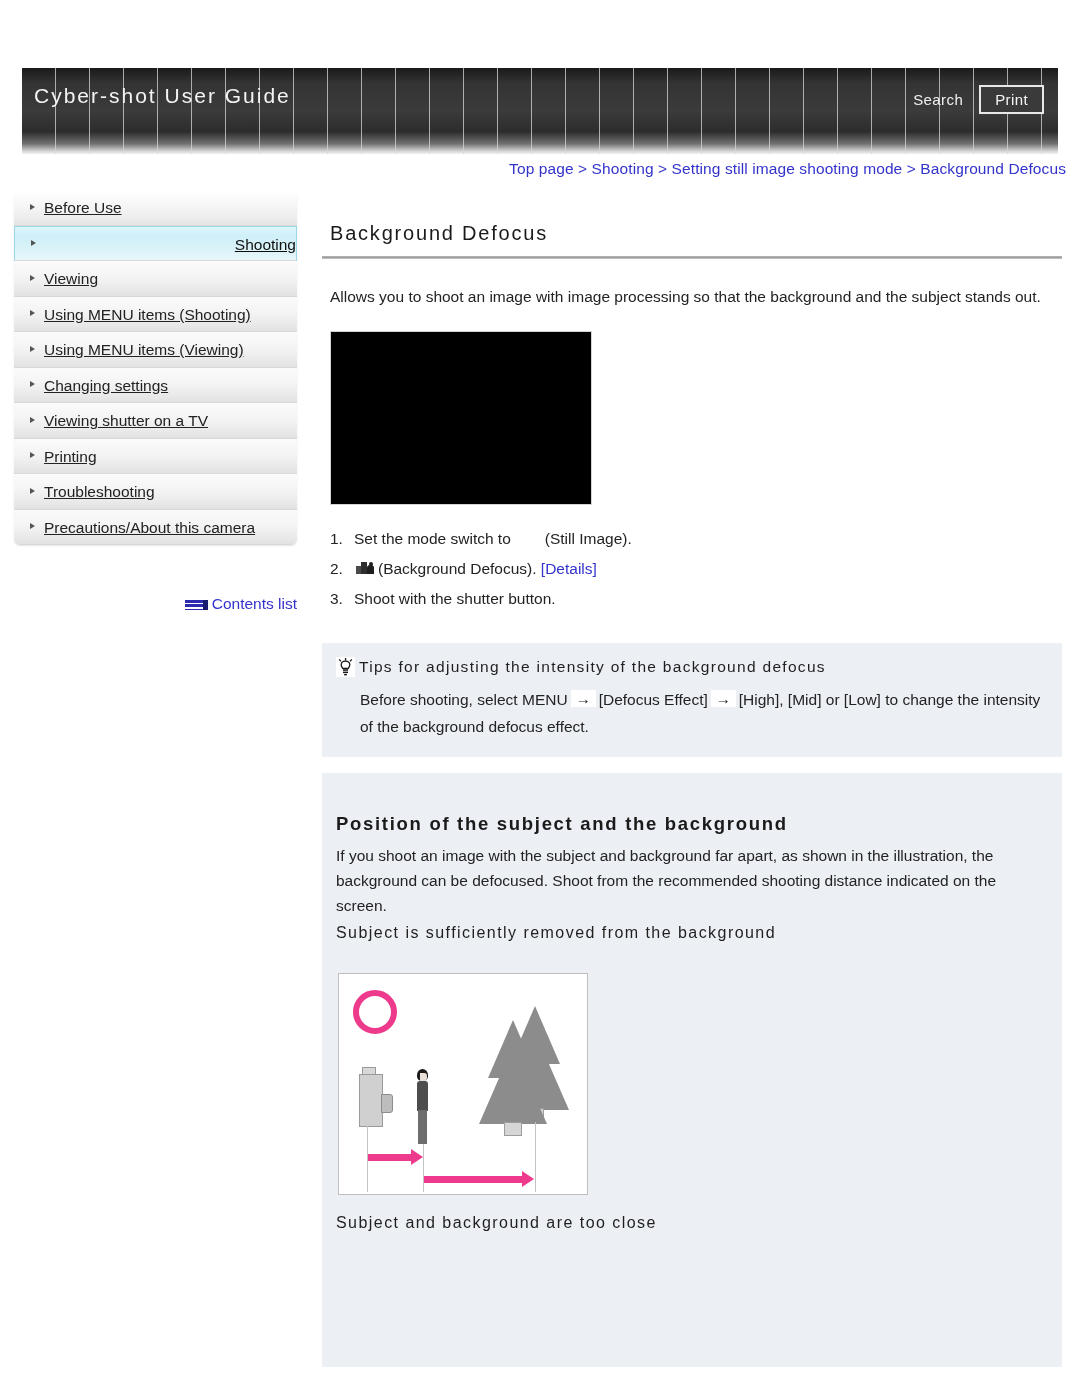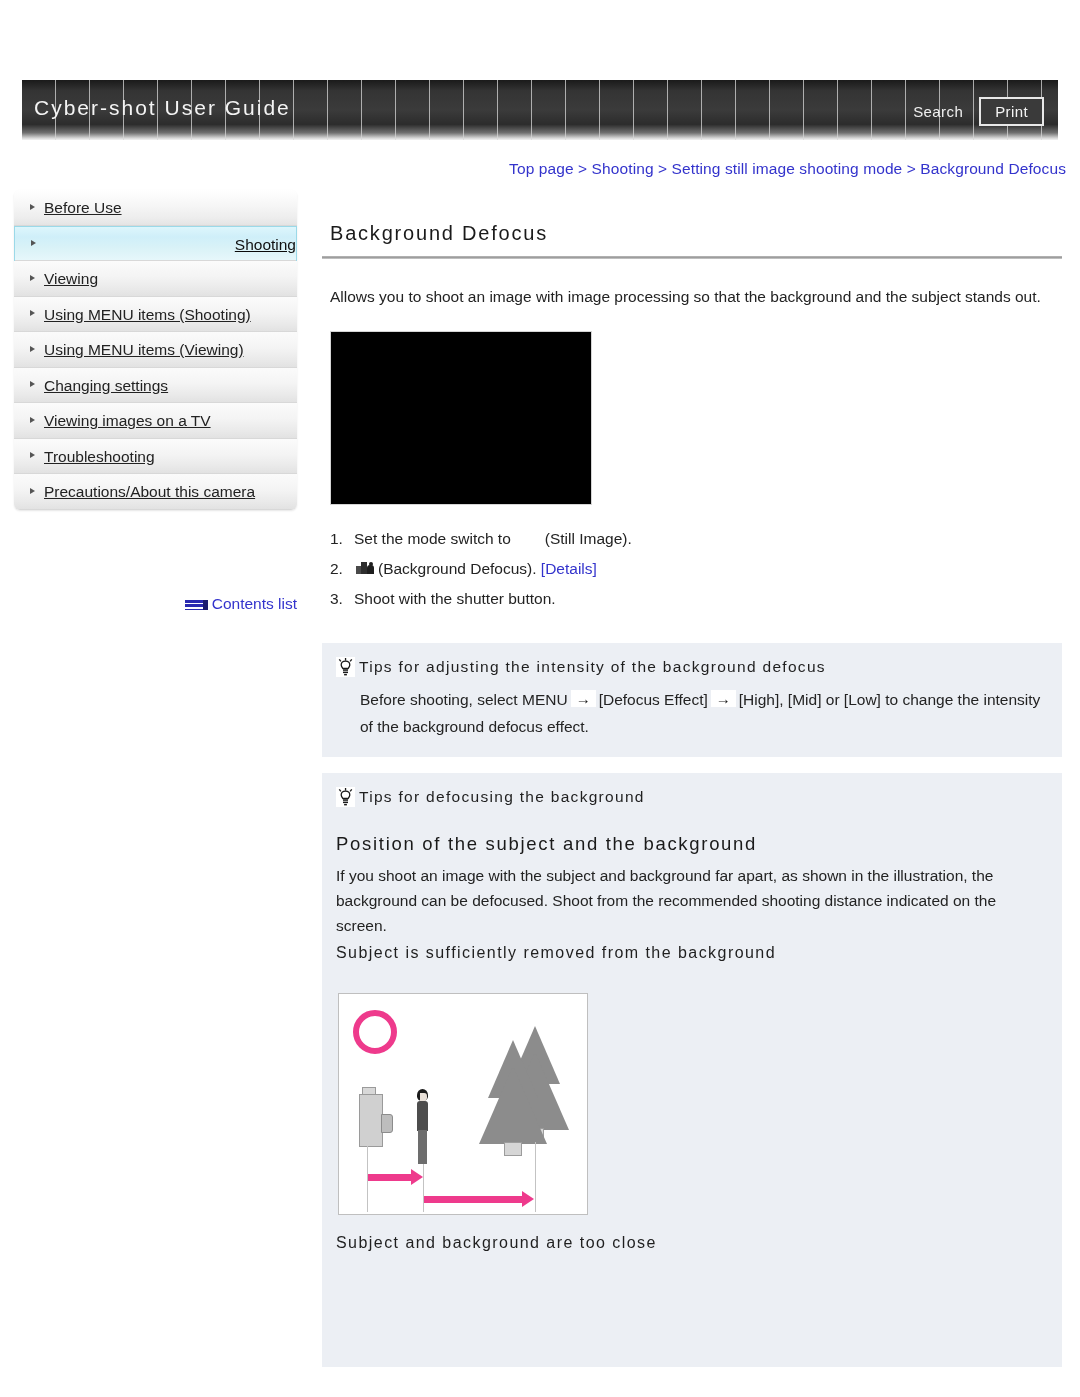--- a/index.html
+++ b/index.html
@@ -13,23 +13,23 @@
     position: relative;
     font-family: "Liberation Sans", sans-serif;
     color: #222222;
     overflow: hidden;
   }
 
   
   .header {
     position: absolute;
     left: 22px;
-    top: 80px;
+    top: 68px;
     width: 1036px;
-    height: 60px;
+    height: 86px;
     background:
       repeating-linear-gradient(
         to right,
         rgba(255,255,255,0) 0px,
         rgba(255,255,255,0) 33px,
         rgba(215,215,215,0.75) 33px,
         rgba(215,215,215,0.75) 34px
       ),
       linear-gradient(to bottom,
         #1a1a1a 0%,
@@ -310,21 +310,21 @@
     line-height: 1;
     vertical-align: 1px;
     font-size: 15px;
     color: #1a1a1a;
   }
 
   .section-heading {
     font-size: 18.5px;
     letter-spacing: 1.7px;
     color: #1a1a1a;
-    font-weight: normal;
+    font-weight: bold;
     margin: 26px 0 8px 0;
   }
   .section-para {
     font-size: 15.5px;
     line-height: 1.62;
     color: #232323;
     margin: 0 0 2px 0;
   }
   .sub-heading {
     font-size: 16px;
@@ -492,21 +492,25 @@
     <li class="nav-item">
       <span class="arrow"></span>
       <span class="label">Using MENU items (Viewing)</span>
     </li>
     <li class="nav-item">
       <span class="arrow"></span>
       <span class="label">Changing settings</span>
     </li>
     <li class="nav-item">
       <span class="arrow"></span>
-      <span class="label">Viewing images on a TV</span>
+      <span class="label">Viewing shutter on a TV</span>
+    </li>
+    <li class="nav-item">
+      <span class="arrow"></span>
+      <span class="label">Printing</span>
     </li>
     <li class="nav-item">
       <span class="arrow"></span>
       <span class="label">Troubleshooting</span>
     </li>
     <li class="nav-item">
       <span class="arrow"></span>
       <span class="label">Precautions/About this camera</span>
     </li>
   </ul>
@@ -563,34 +567,20 @@
         </svg>
       </span>
       <span>Tips for adjusting the intensity of the background defocus</span>
     </div>
     <div class="tip-body">
       <span>Before shooting, select MENU</span><span class="arrow-chip">→</span><span>[Defocus Effect]</span><span class="arrow-chip">→</span><span>[High], [Mid] or [Low] to change the intensity of the background defocus effect.</span>
     </div>
   </div>
 
   <div class="tipbox second">
-    <div class="tip-head">
-      <span class="bulb-icon">
-        <svg width="15" height="18" viewBox="0 0 15 18">
-          <path d="M7.5 3.2 C4.9 3.2 3.2 5.0 3.2 7.1 C3.2 8.6 4.1 9.6 4.9 10.5 L10.1 10.5 C10.9 9.6 11.8 8.6 11.8 7.1 C11.8 5.0 10.1 3.2 7.5 3.2 Z" fill="none" stroke="#1a1a1a" stroke-width="1.3"></path>
-          <rect x="5" y="11.3" width="5" height="1.5" fill="#1a1a1a"></rect>
-          <rect x="5" y="13.6" width="5" height="1.5" fill="#1a1a1a"></rect>
-          <rect x="6.1" y="15.9" width="2.8" height="1.5" fill="#1a1a1a"></rect>
-          <rect x="6.9" y="0" width="1.3" height="2.6" fill="#1a1a1a"></rect>
-          <rect x="1.4" y="1.1" width="1.3" height="2.6" fill="#1a1a1a" transform="rotate(-38 2 2.4)"></rect>
-          <rect x="12.3" y="1.1" width="1.3" height="2.6" fill="#1a1a1a" transform="rotate(38 13 2.4)"></rect>
-        </svg>
-      </span>
-      <span>Tips for defocusing the background</span>
-    </div>
 
     <h2 class="section-heading">Position of the subject and the background</h2>
     <p class="section-para">If you shoot an image with the subject and background far apart, as shown in the illustration, the background can be defocused. Shoot from the recommended shooting distance indicated on the screen.</p>
     <h3 class="sub-heading">Subject is sufficiently removed from the background</h3>
 
     <div class="illus">
       <div class="pink-ring"></div>
 
       <div class="camera">
         <div class="top"></div>

